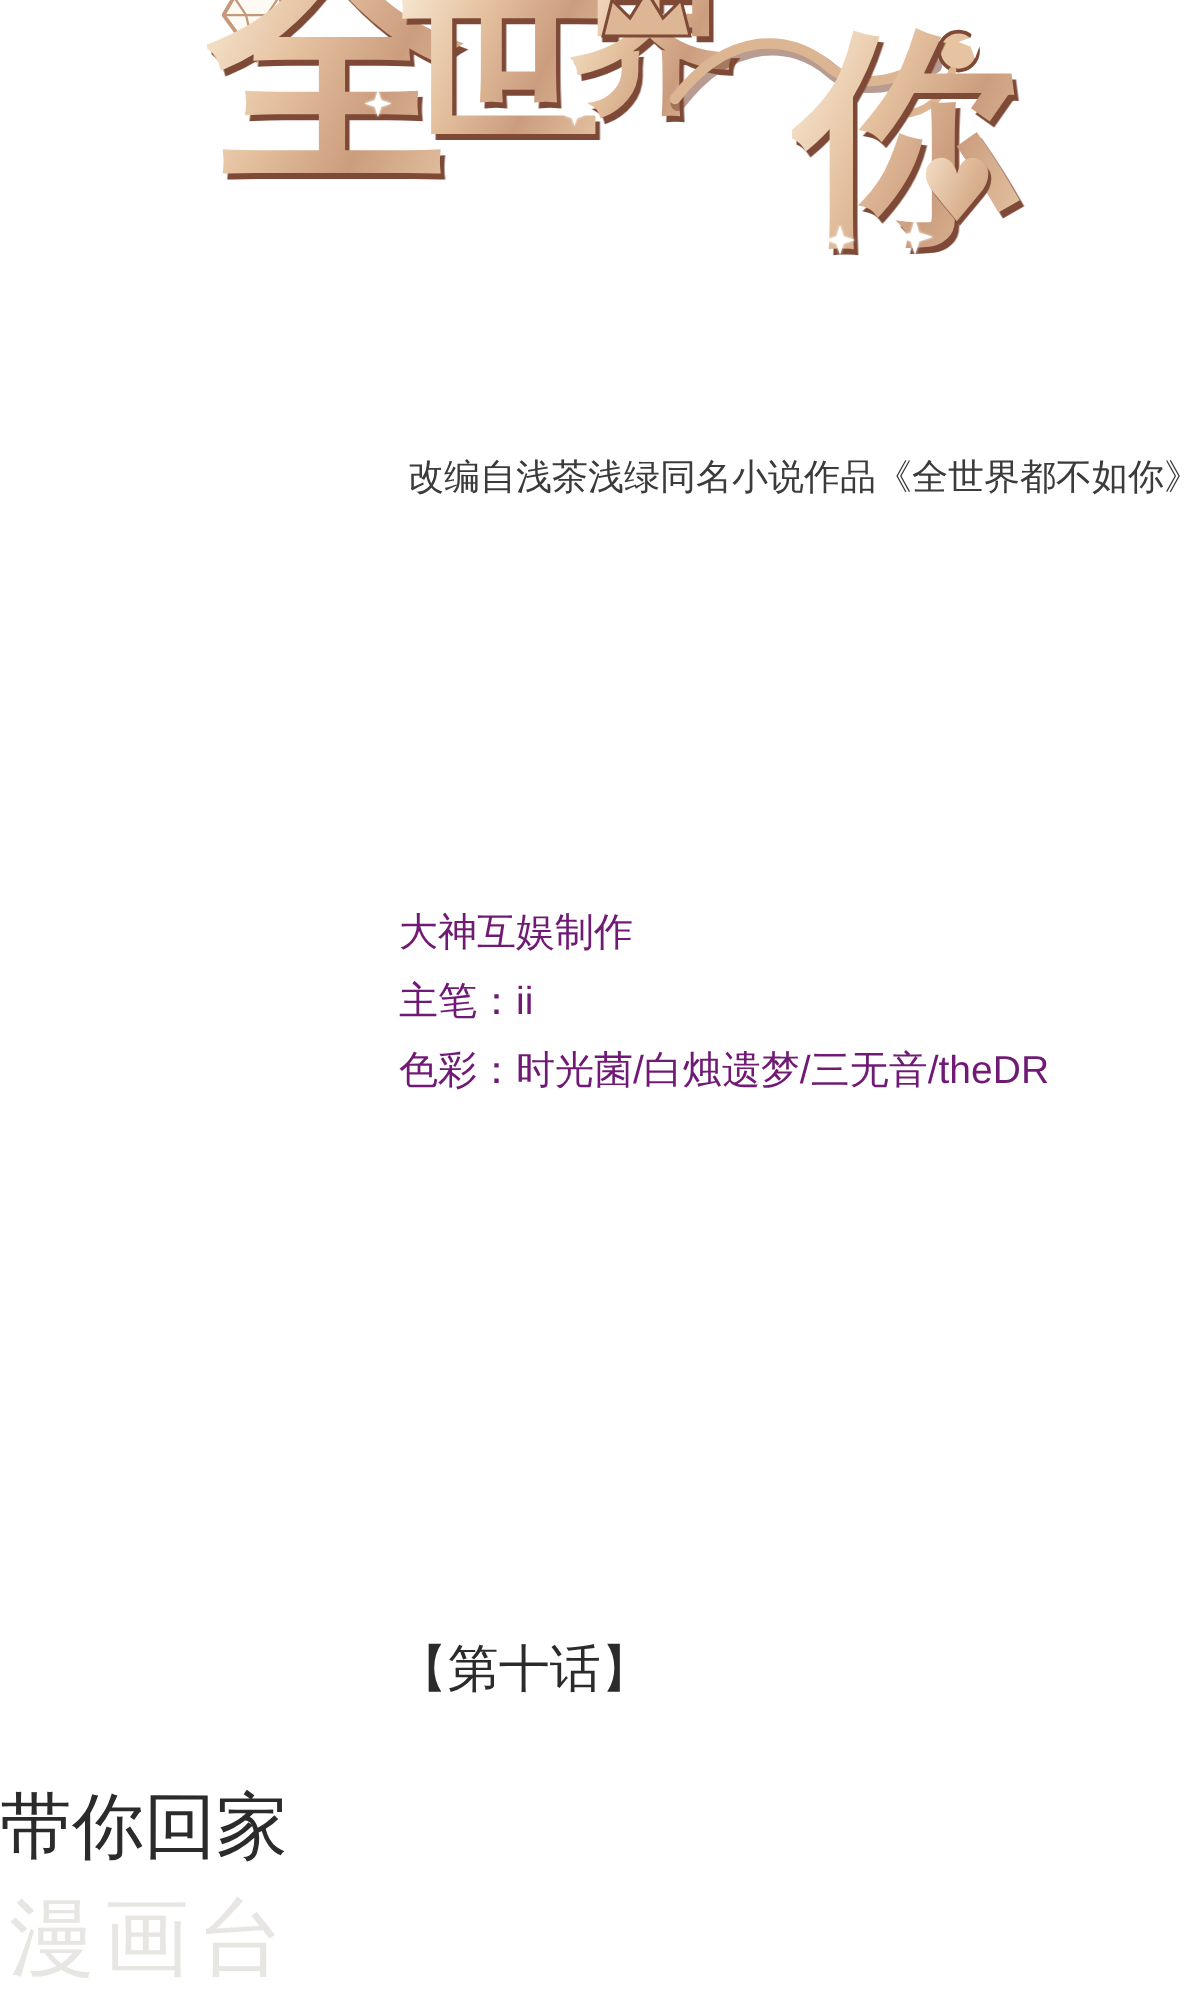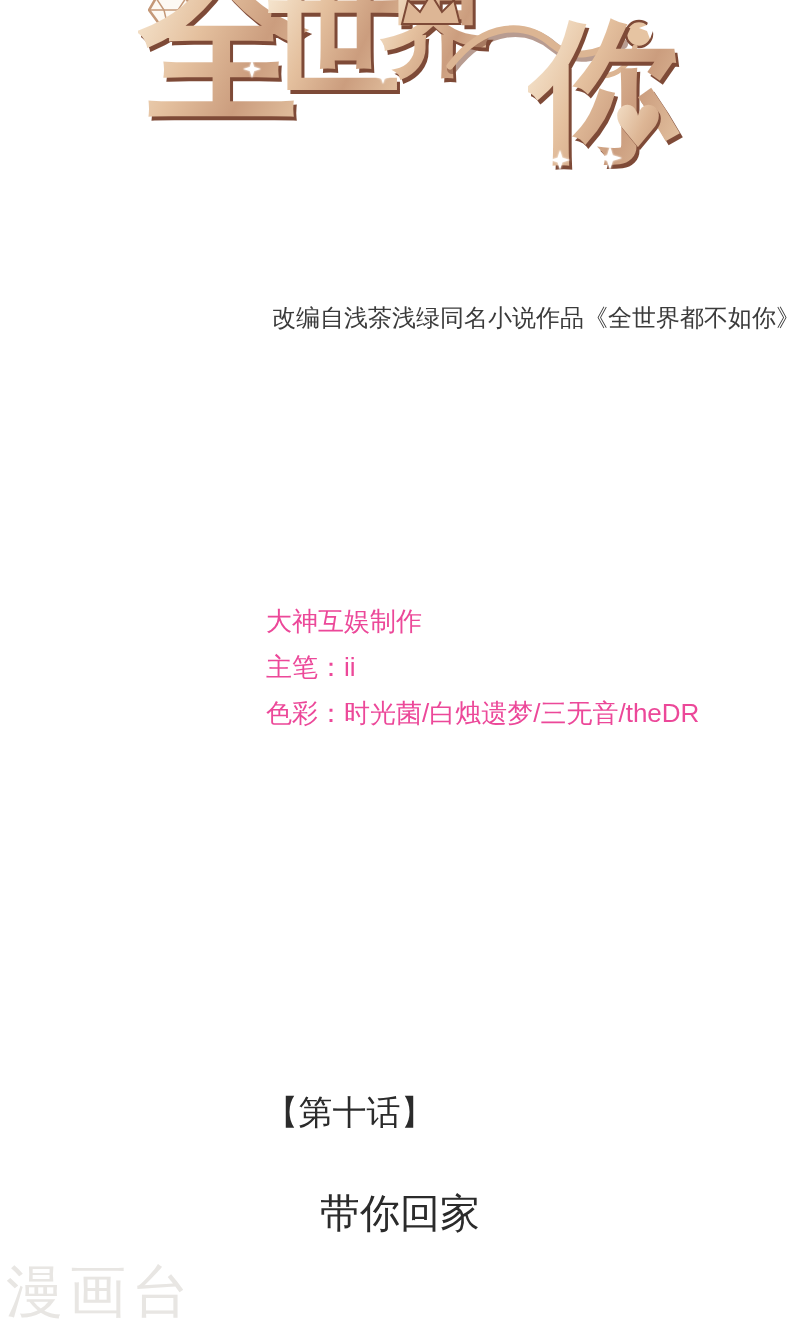--- a/index.html
+++ b/index.html
@@ -28,29 +28,29 @@
     -webkit-background-clip:text;background-clip:text;color:transparent;
     filter:drop-shadow(2px 3px 0 #7e4a37);
   }
   .svg-deco{position:absolute;}
   .sparkle{position:absolute;filter:drop-shadow(0 0 1px #ffffff);}
   
   .adaptation-note{
     position:absolute;top:302px;left:0;width:800px;text-align:right;
     font-size:24px;color:#3b3b3b;letter-spacing:0px;
   }
-  .credits{position:absolute;left:266px;top:598px;color:#ec4899;}
+  .credits{position:absolute;left:266px;top:598px;color:#701a75;}
   .credit-line{font-size:26px;line-height:46px;height:46px;white-space:nowrap;}
   .chapter-number{
     position:absolute;top:1090px;left:0;width:699px;text-align:center;
     font-size:34px;color:#2b2b2b;font-weight:500;
   }
   .chapter-title{
-    position:absolute;top:1186px;left:0;width:800px;text-align:center;
-    font-size:40px;color:#2b2b2b;
+    position:absolute;top:1186px;left:0;width:800px;text-align:left;
+    font-size:48px;color:#2b2b2b;
   }
   .watermark{
     position:absolute;left:6px;top:1254px;font-size:57px;color:#e8e6e3;
     letter-spacing:6px;white-space:nowrap;
   }
 </style>
 </head>
 <body>
 
 <div class="page">

